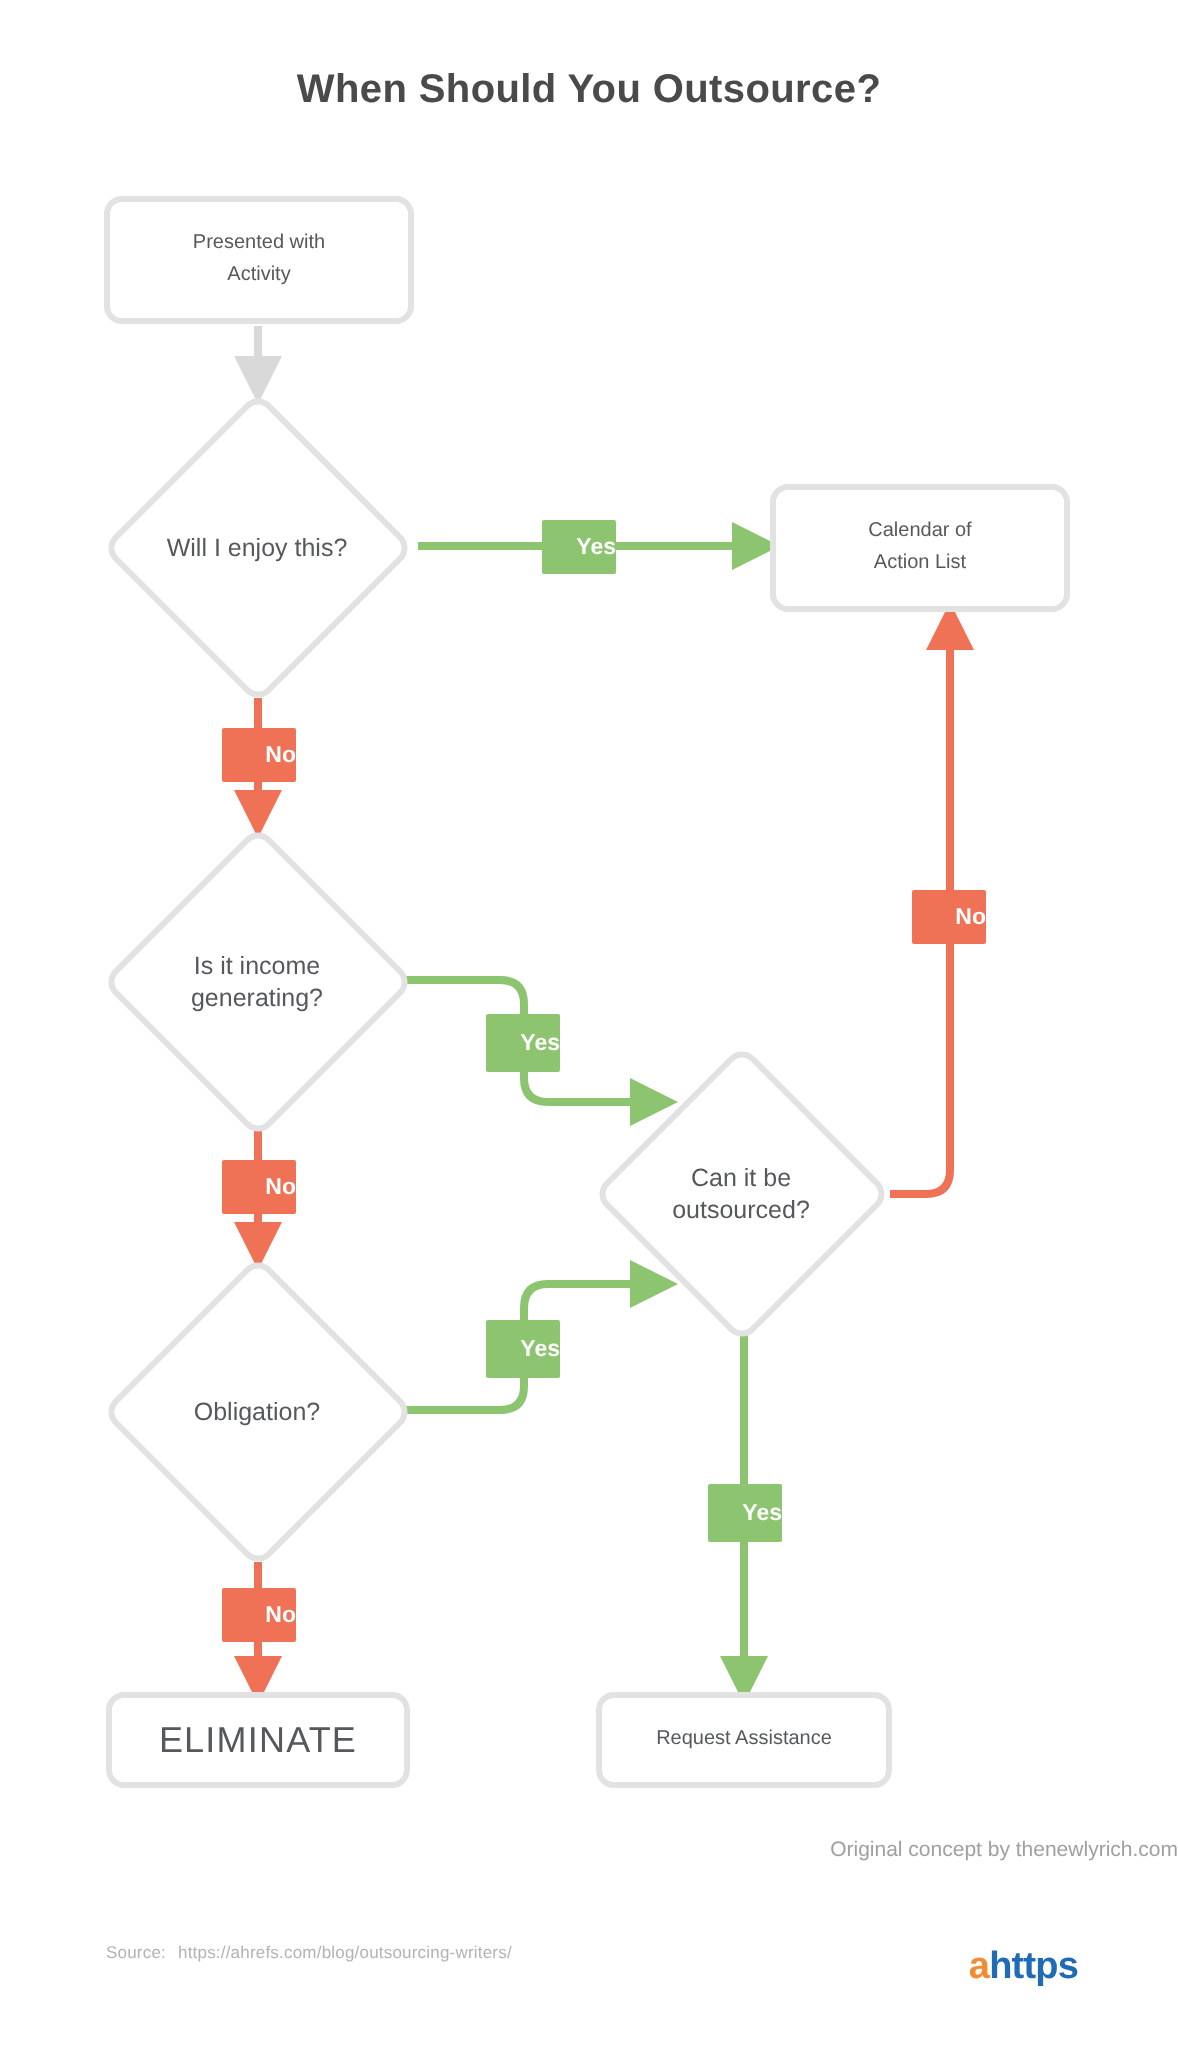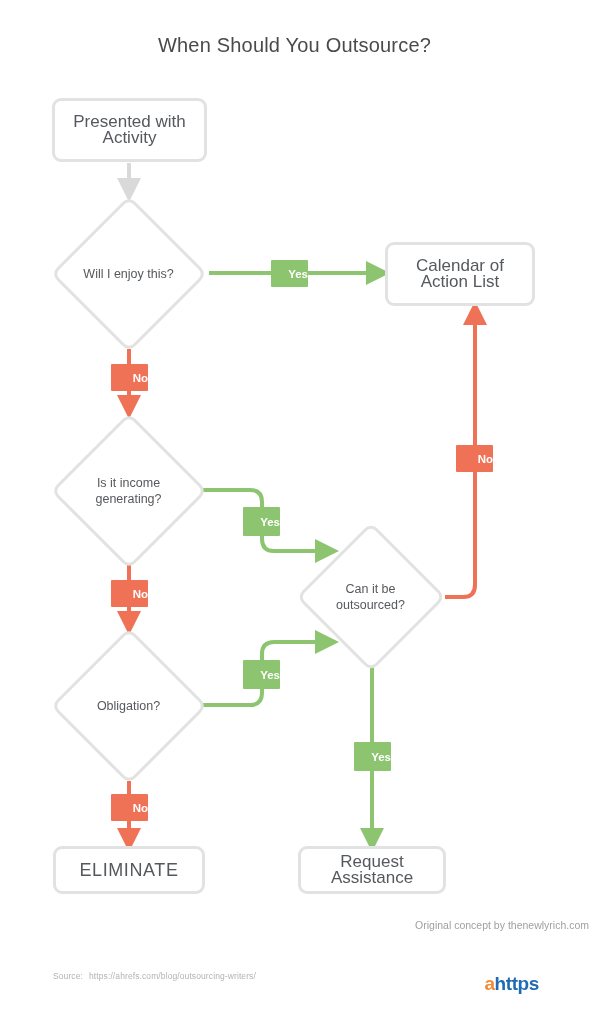--- a/index.html
+++ b/index.html
@@ -19,39 +19,39 @@
     left: 0; top: 0;
     width: 589px;
     height: 1024px;
   }
   .page-title {
     position: absolute;
     left: 0; top: 34px;
     width: 589px;
     text-align: center;
     font-size: 20px;
-    font-weight: normal;
+    font-weight: bold;
     color: #4a4a4a;
     letter-spacing: 0.2px;
   }
   .node {
     position: absolute;
     box-sizing: border-box;
     display: flex;
     align-items: center;
     justify-content: center;
     text-align: center;
     color: #55585c;
     z-index: 4;
   }
   .box {
     background: #ffffff;
     border: 3px solid #e2e2e2;
     border-radius: 9px;
-    font-size: 17px;
+    font-size: 10px;
     line-height: 16px;
   }
   .box.terminal-eliminate {
     font-size: 18px;
     letter-spacing: 0.6px;
   }
   .diamond-wrap {
     position: absolute;
     z-index: 4;
   }

